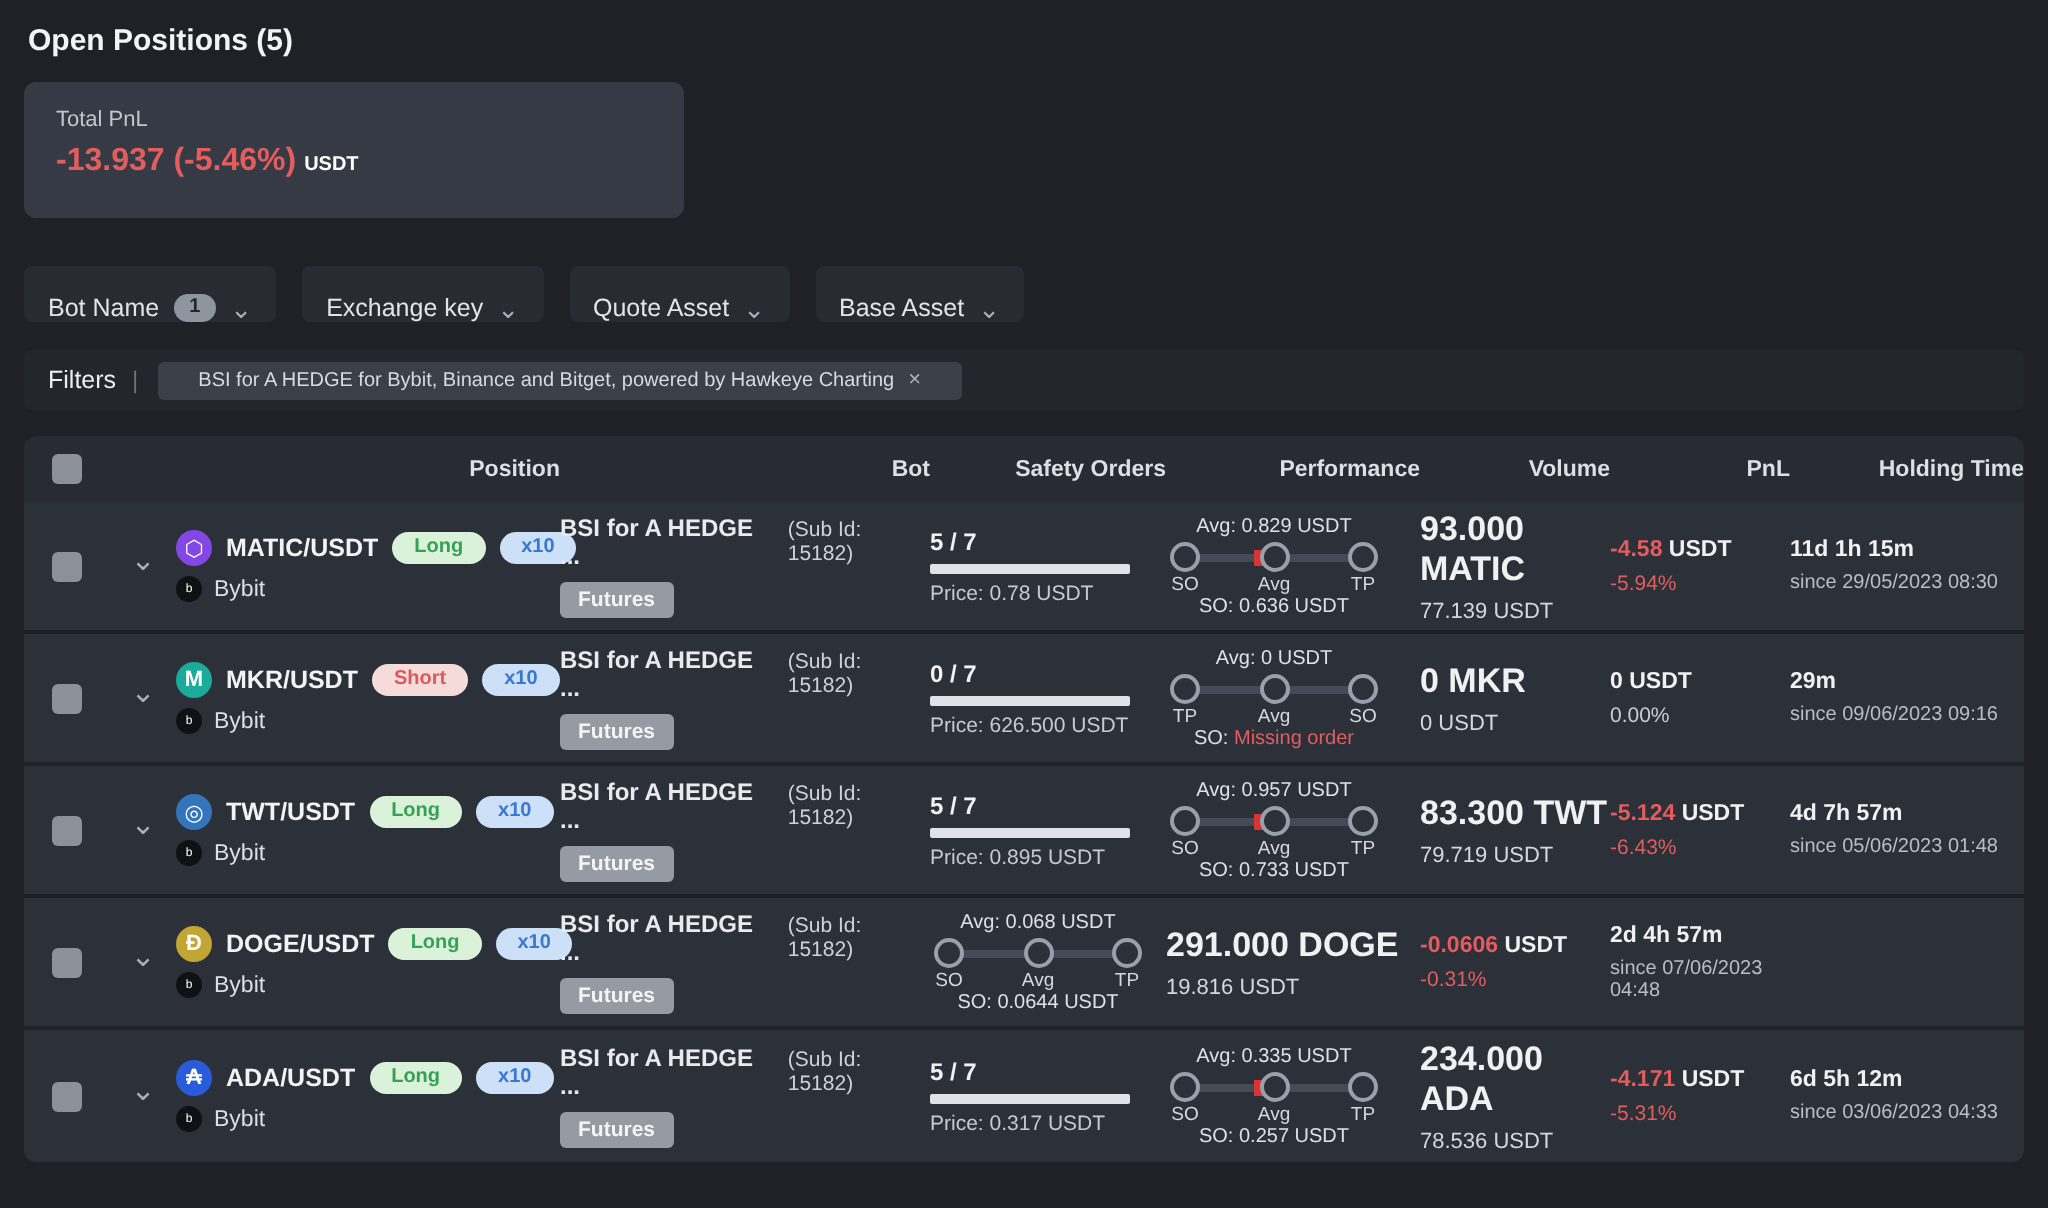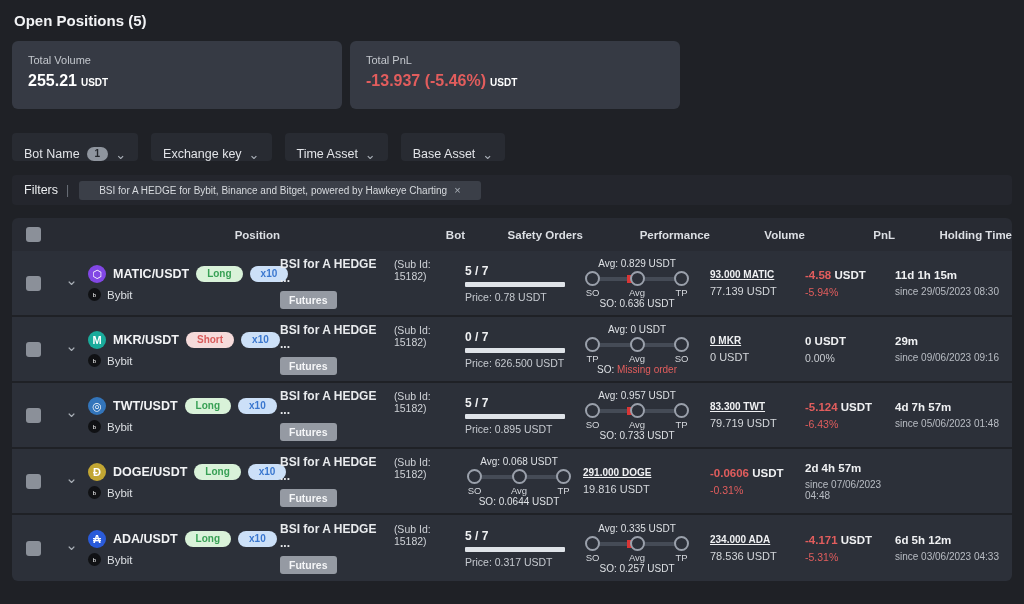--- a/index.html
+++ b/index.html
@@ -108,62 +108,56 @@
   .stops { position:absolute; left:0; right:0; top:0; display:flex; justify-content:space-between; }
   .stop { display:flex; flex-direction:column; align-items:center; width:15px; }
   .dot { width:15px; height:15px; border-radius:50%; border:2px solid #9aa0ab; background:#2c3039; }
   .stop-label { font-size:9.5px; color:#d5d8dd; margin-top:1px; }
   .marker { position:absolute; top:4px; width:8px; height:8px; background:#d93535; }
   .perf-bottom { font-size:10px; color:#dde0e4; white-space:nowrap; margin-top:1px; }
   .perf-bottom .err { color:#e25d5d; }
 
   
   .two-line { display:flex; flex-direction:column; gap:5px; }
-  .vol-base { font-size:10px; font-weight:600; color:#f0f1f3;text-decoration:underline; }
+  .vol-base { font-size:17px; font-weight:600; color:#f0f1f3; }
   .vol-quote { font-size:11px; color:#d4d7db; }
   .pnl-line1 { font-size:11.5px; font-weight:700; color:#f0f1f3; }
   .pnl-num.neg { color:#e25d5d; }
   .pnl-unit { color:#f0f1f3; }
   .pnl-pct { font-size:10.5px; color:#c9cdd2; }
   .pnl-pct.neg { color:#e25d5d; }
   .hold-dur { font-size:11.5px; font-weight:600; color:#f0f1f3; }
   .hold-since { font-size:10px; color:#b9bdc4; }
 </style>
 </head>
 <body>
 
 <div class="page-title">Open Positions (5)</div>
 
 <div class="cards">
   <div class="card">
-    <div class="card-label">Total Volume</div>
-    <div>
-      <span class="card-value">255.21</span><span class="card-unit">USDT</span>
-    </div>
-  </div>
-  <div class="card">
     <div class="card-label">Total PnL</div>
     <div>
       <span class="card-value red">-13.937 (-5.46%)</span><span class="card-unit">USDT</span>
     </div>
   </div>
 </div>
 
 <div class="filter-row">
   <button class="drop-btn">
     <span>Bot Name</span>
     <span class="count-pill">1</span>
     <span class="chev">⌄</span>
   </button>
   <button class="drop-btn">
     <span>Exchange key</span>
     <span class="chev">⌄</span>
   </button>
   <button class="drop-btn">
-    <span>Time Asset</span>
+    <span>Quote Asset</span>
     <span class="chev">⌄</span>
   </button>
   <button class="drop-btn">
     <span>Base Asset</span>
     <span class="chev">⌄</span>
   </button>
 </div>
 
 <div class="filters-bar">
   <span class="filters-label">Filters</span>

